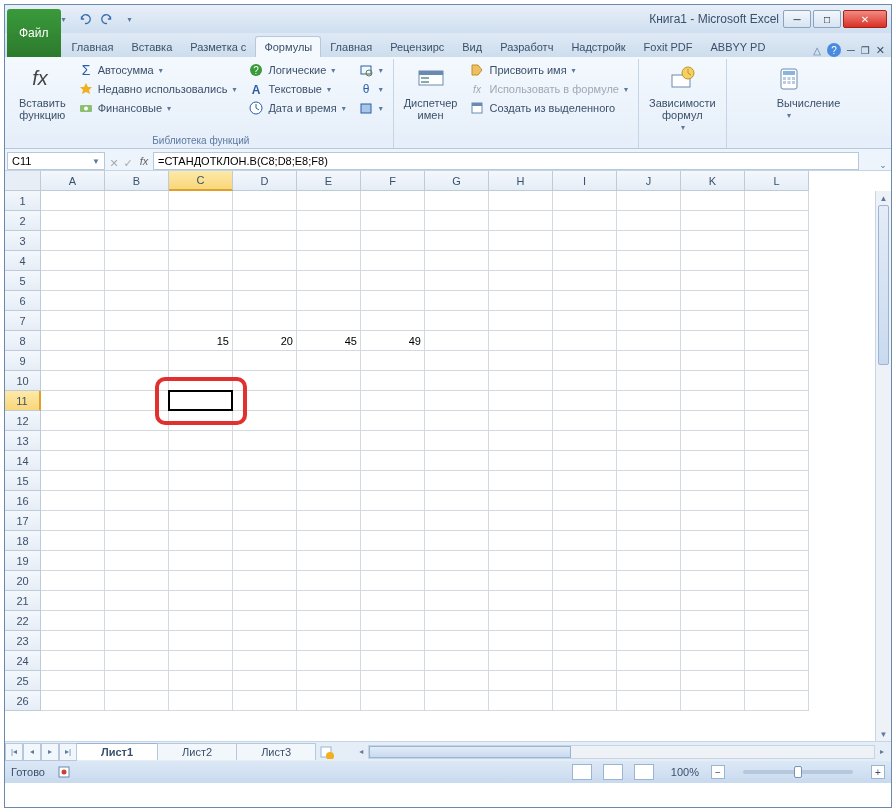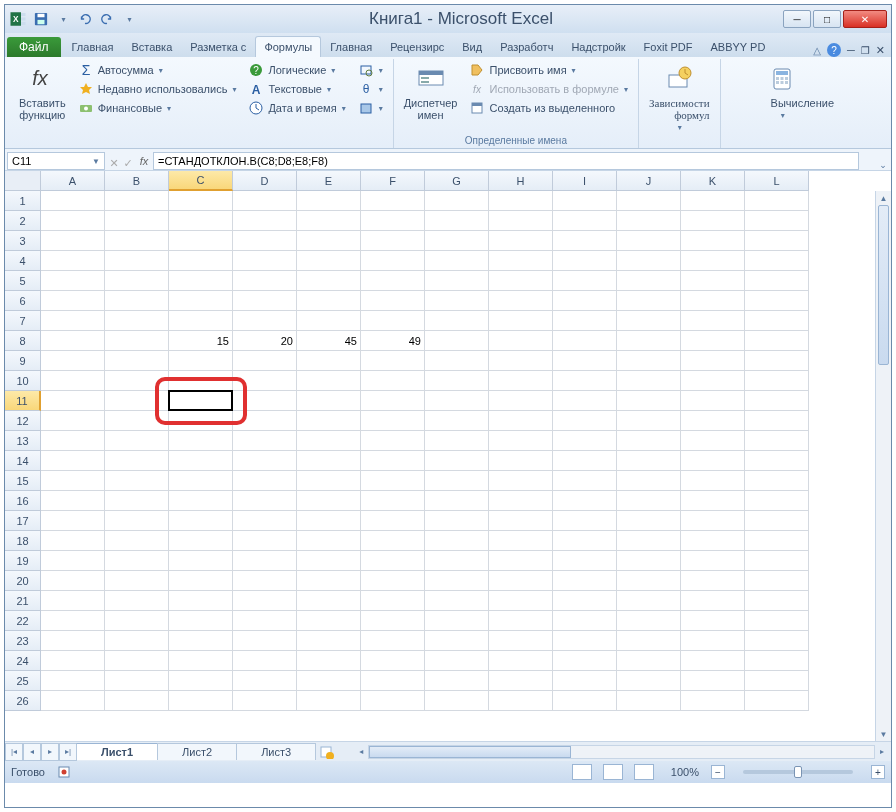--- a/index.html
+++ b/index.html
@@ -4,28 +4,28 @@
 <style>
 * { box-sizing: border-box; margin: 0; padding: 0; font-family: "Segoe UI", Tahoma, sans-serif; }
 body { background: #fff; width: 896px; height: 812px; overflow: hidden; position: relative; border: 4px solid #fff; }
 .outer { width: 888px; height: 804px; border: 1px solid #6b8aab; background: #fff; position: relative; }
 
 
 .titlebar { height: 28px; background: linear-gradient(#e8eff8,#cfdff0); display: flex; align-items: center; padding: 0 4px; gap: 4px; }
 .excel-logo { width: 18px; height: 18px; }
 .qat { display: flex; gap: 2px; }
 .qat-btn { width: 20px; height: 20px; display:flex; align-items:center; justify-content:center; border-radius:2px; }
-.title-text { flex:1; text-align:center; font-size:17px; color:#3b506b; }
+.title-text { flex:1; text-align:right; font-size:12px; color:#3b506b; }
 .win-controls { display:flex; gap:2px; }
 .win-btn { width:28px; height:18px; border:1px solid #8aa3bf; border-radius:2px; display:flex; align-items:center; justify-content:center; background:linear-gradient(#f2f7fc,#d7e4f2); font-size:10px; }
 .win-btn.close { background:linear-gradient(#f28b82,#d93025); color:#fff; border-color:#a52019; width:44px; }
 
 
 .tabs { height: 24px; background:linear-gradient(#dfe9f5,#cddded); display:flex; align-items:flex-end; padding-left:2px; gap:0; font-size:11px; color:#3b506b; }
-.file-tab { background:linear-gradient(#3a9a3a,#2c7a2c); color:#fff; padding:3px 12px; border-radius:3px 3px 0 0; font-size:12px; margin-right:2px; }
+.file-tab { background:linear-gradient(#3a9a3a,#2c7a2c); color:#fff; padding:17px 12px; border-radius:3px 3px 0 0; font-size:12px; margin-right:2px; }
 .tab { padding:4px 8px; border:1px solid transparent; border-bottom:none; }
 .tab.active { background:#f4f9fe; border-color:#b5c8dd; border-radius:3px 3px 0 0; }
 .tab-right { margin-left:auto; display:flex; gap:6px; padding-right:6px; align-items:center; }
 .help-ico { width:14px; height:14px; background:#4a8be0; border-radius:50%; color:#fff; display:flex;align-items:center;justify-content:center;font-size:10px; }
 
 
 .ribbon { height: 92px; background:linear-gradient(#f4f9fe,#e5eef9); border-bottom:1px solid #b5c8dd; display:flex; padding:2px 4px 0; gap:0; }
 .group { border-right:1px solid #c6d5e6; padding:2px 6px 0; display:flex; flex-direction:column; }
 .group-body { flex:1; display:flex; gap:4px; }
 .group-label { text-align:center; font-size:10px; color:#5a7aa0; padding:1px 0 2px; position:relative; }
@@ -239,20 +239,21 @@
             </div>
           <div class="small-btn drop-arrow">
               <span class="sico">
                 <svg width="14" height="14">
                   <rect x="2" y="3" width="10" height="9" fill="#a8c7e8" stroke="#2b5fa3"></rect>
                 </svg>
               </span>
             </div>
         </div>
       </div>
+      <div class="group-label">Библиотека функций</div>
     </div>
 
     <div class="group">
       <div class="group-body">
         <div class="big-btn">
           <span class="ico">
               <svg width="32" height="32" viewBox="0 0 32 32">
                 <rect x="4" y="8" width="24" height="14" fill="#fff" stroke="#6a8ab0"></rect>
                 <rect x="4" y="8" width="24" height="4" fill="#6a8ab0"></rect>
                 <rect x="6" y="14" width="8" height="2" fill="#8aa"></rect>
@@ -283,34 +284,33 @@
               <span class="sico">
                 <svg width="14" height="14">
                   <rect x="2" y="2" width="10" height="10" fill="#fff" stroke="#6a8ab0"></rect>
                   <rect x="2" y="2" width="10" height="3" fill="#6a8ab0"></rect>
                 </svg>
               </span>
               <span>Создать из выделенного</span>
             </div>
         </div>
       </div>
-      <div class="group-label">Определенные имена</div>
     </div>
 
     <div class="group">
       <div class="group-body">
         <div class="big-btn drop-arrow">
           <span class="ico">
               <svg width="32" height="32" viewBox="0 0 32 32">
                 <rect x="6" y="12" width="18" height="12" fill="#fff" stroke="#6a8ab0"></rect>
                 <circle cx="22" cy="10" r="6" fill="#f4d060" stroke="#c09030"></circle>
                 <path d="M22 6 L22 10 L25 12" stroke="#c09030" fill="none"></path>
               </svg>
             </span>
-          <span style="white-space:pre-line;text-align:right;line-height:1.1;font-family:Liberation Serif, serif;">Зависимости
+          <span style="white-space:pre-line;text-align:center;line-height:1.1;">Зависимости
 формул</span>
         </div>
       </div>
       <div class="group-label">&nbsp;</div>
     </div>
 
     <div class="group" style="border-right:none;">
       <div class="group-body">
         <div class="big-btn drop-arrow">
           <span class="ico">

